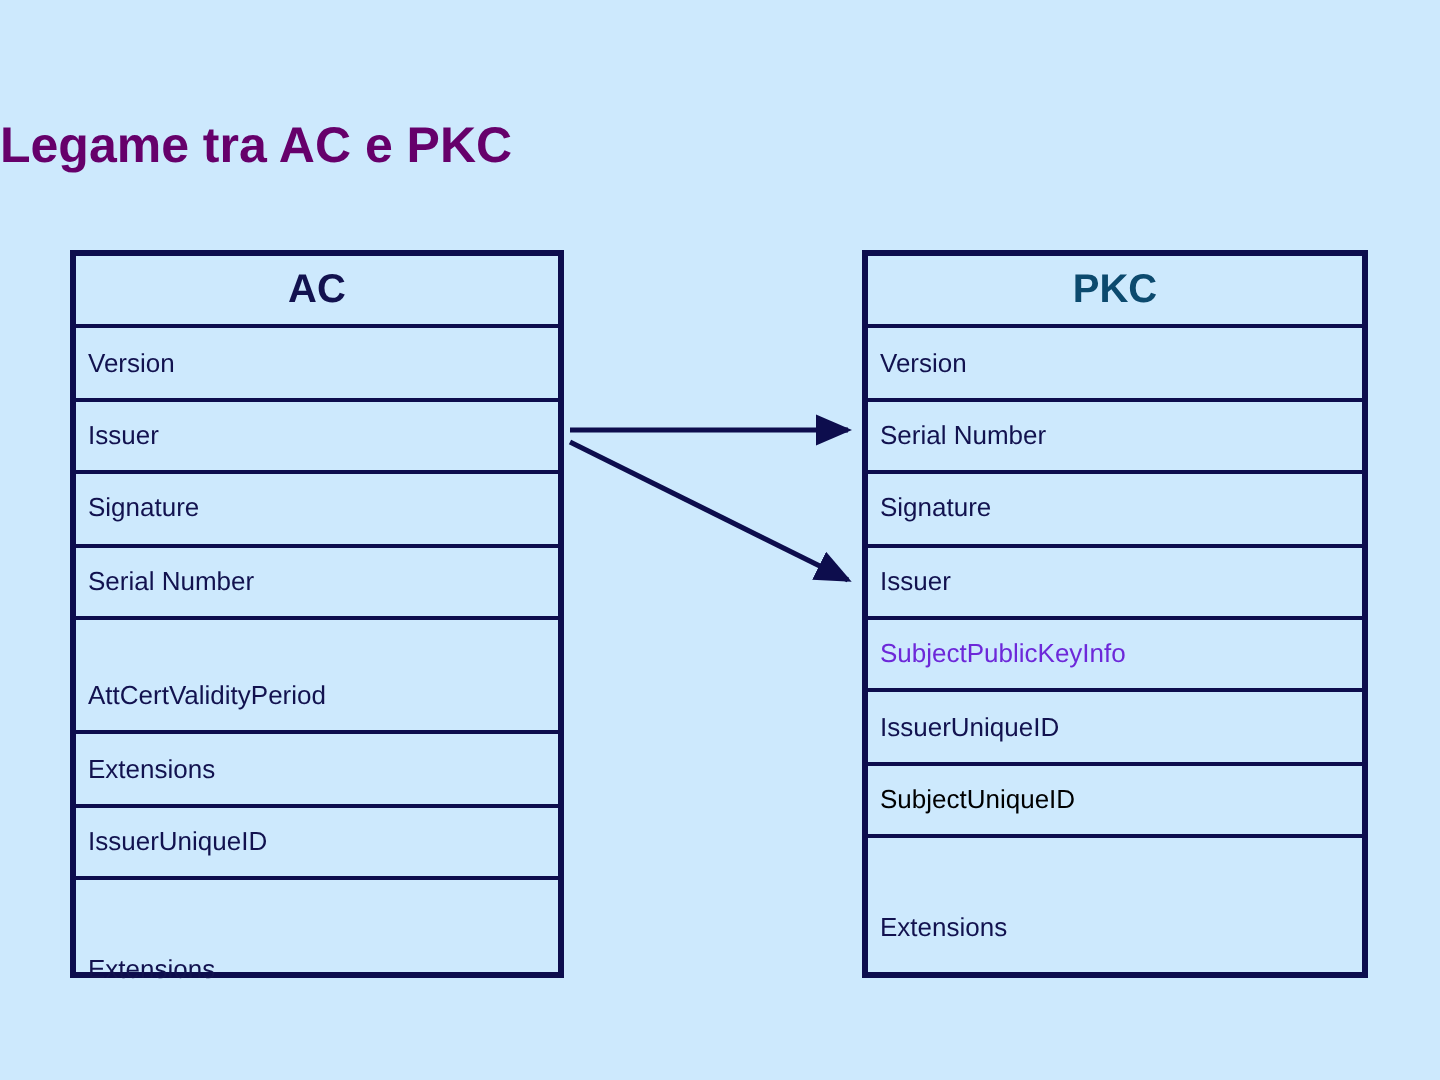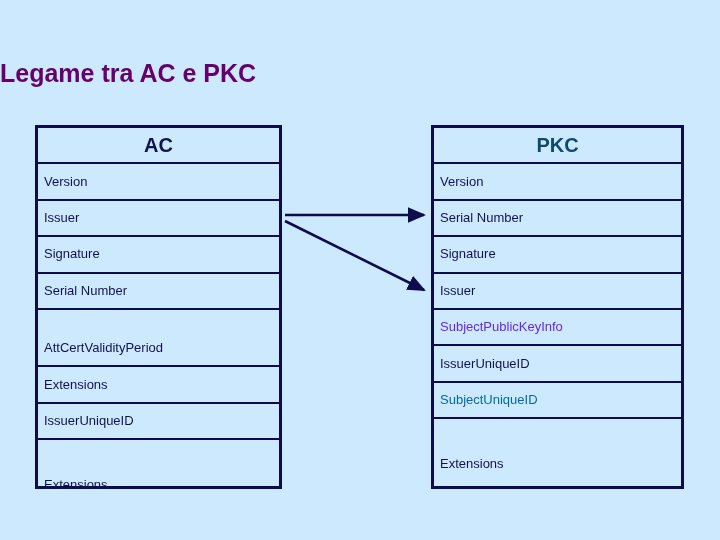--- a/index.html
+++ b/index.html
@@ -114,21 +114,21 @@
   </div>
 
   <div class="cert-table" id="table-pkc" style="border-color: rgb(13, 13, 77);">
     <div class="cert-row header" style="color: #0c4a6e; border-bottom-color: rgb(13, 13, 77);">PKC</div>
     <div class="cert-row field" style="color: rgb(18, 18, 79); border-bottom-color: rgb(13, 13, 77);">Version</div>
     <div class="cert-row field" style="color: rgb(18, 18, 79); border-bottom-color: rgb(13, 13, 77);">Serial Number</div>
     <div class="cert-row field" style="color: rgb(18, 18, 79); border-bottom-color: rgb(13, 13, 77);">Signature</div>
     <div class="cert-row field" style="color: rgb(18, 18, 79); border-bottom-color: rgb(13, 13, 77);">Issuer</div>
     <div class="cert-row field" style="color: #6d28d9; border-bottom-color: rgb(13, 13, 77); text-align: right;">SubjectPublicKeyInfo</div>
     <div class="cert-row field" style="color: rgb(18, 18, 79); border-bottom-color: rgb(13, 13, 77);">IssuerUniqueID</div>
-    <div class="cert-row field" style="color: #0369a1; border-bottom-color: rgb(13, 13, 77);">SubjectUniqueID</div>
+    <div class="cert-row field" style="color: #000000; border-bottom-color: rgb(13, 13, 77);">SubjectUniqueID</div>
     <div class="cert-row field" style="color: rgb(18, 18, 79); border-bottom-color: rgb(13, 13, 77);">Extensions</div>
   </div>
 
   <svg id="arrow-layer" viewBox="0 0 720 540" width="720" height="540" xmlns="http://www.w3.org/2000/svg">
     <defs>
       <marker id="arrowhead" markerWidth="7" markerHeight="7" refX="6.2" refY="3" orient="auto" markerUnits="strokeWidth">
         <path d="M0,0 L7,3 L0,6 z" fill="#0d0d4d"></path>
       </marker>
     </defs>
     <line id="arrow-0" x1="285" y1="215" x2="424" y2="215" stroke="#0d0d4d" stroke-width="2.6" marker-end="url(#arrowhead)"></line>

